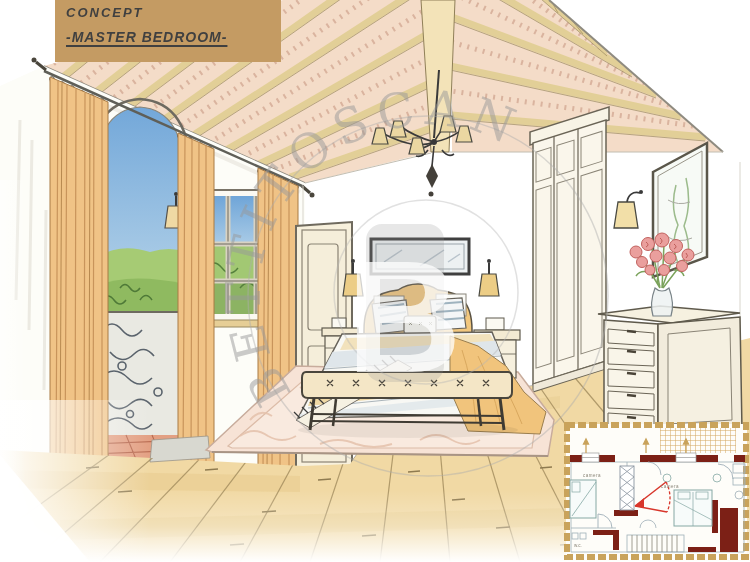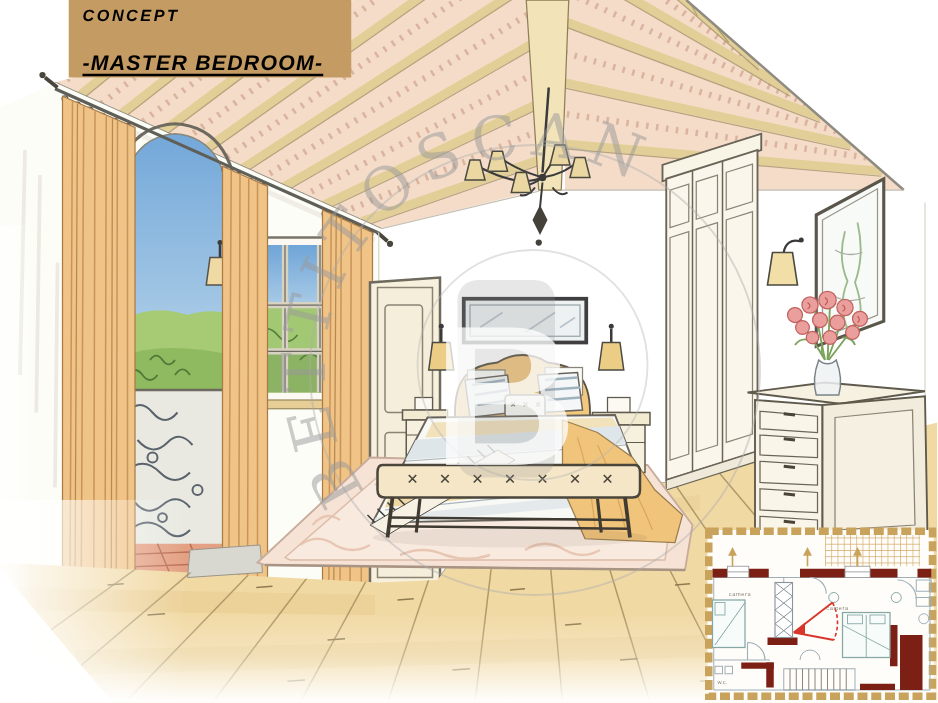--- a/index.html
+++ b/index.html
@@ -1,22 +1,22 @@
 <!DOCTYPE html>
 <html><head>
 <meta charset="utf-8">
 <style>
   html,body{margin:0;padding:0;background:#ffffff;}
   .stage{position:relative;width:750px;height:562px;background:#ffffff;overflow:hidden;
          font-family:"Liberation Sans",sans-serif;}
   .stage svg{position:absolute;left:0;top:0;}
   .title-block{position:absolute;left:55px;top:0;width:226px;height:62px;background:#C49B63;
-               color:#000000;box-sizing:border-box;padding:5px 0 0 11px;}
+               color:#404040;box-sizing:border-box;padding:5px 0 0 11px;}
   .kicker{font-size:13px;font-weight:bold;font-style:italic;letter-spacing:2px;}
-  .room-title{margin-top:21px;font-size:17px;font-weight:bold;font-style:italic;letter-spacing:1px;
+  .room-title{margin-top:9px;font-size:14px;font-weight:bold;font-style:italic;letter-spacing:1px;
               text-decoration:underline;text-underline-offset:3px;text-decoration-thickness:1.5px;}
   text{font-family:"Liberation Sans",sans-serif;}
   .wmarc{font-family:"DejaVu Serif",serif;}
 </style>
 </head>
 <body>
 
 <div class="stage">
 <svg width="750" height="562" viewBox="0 0 750 562">
 <defs>

